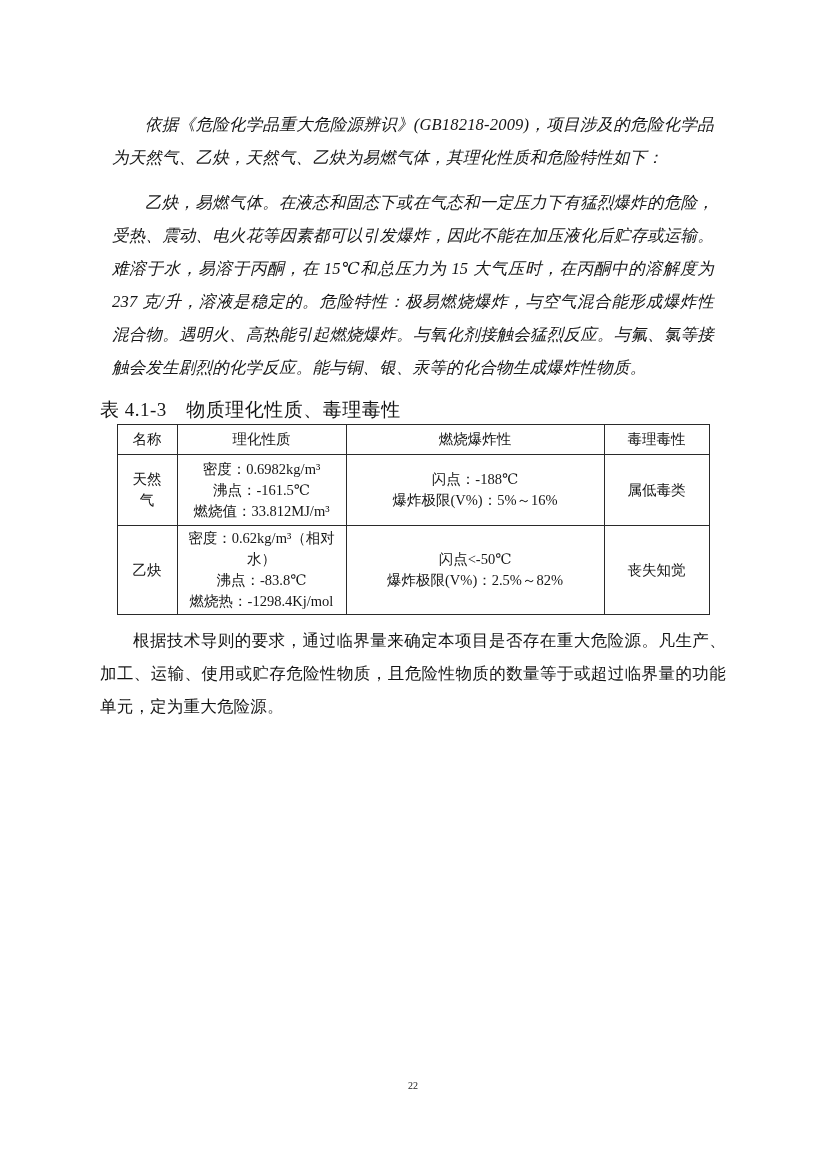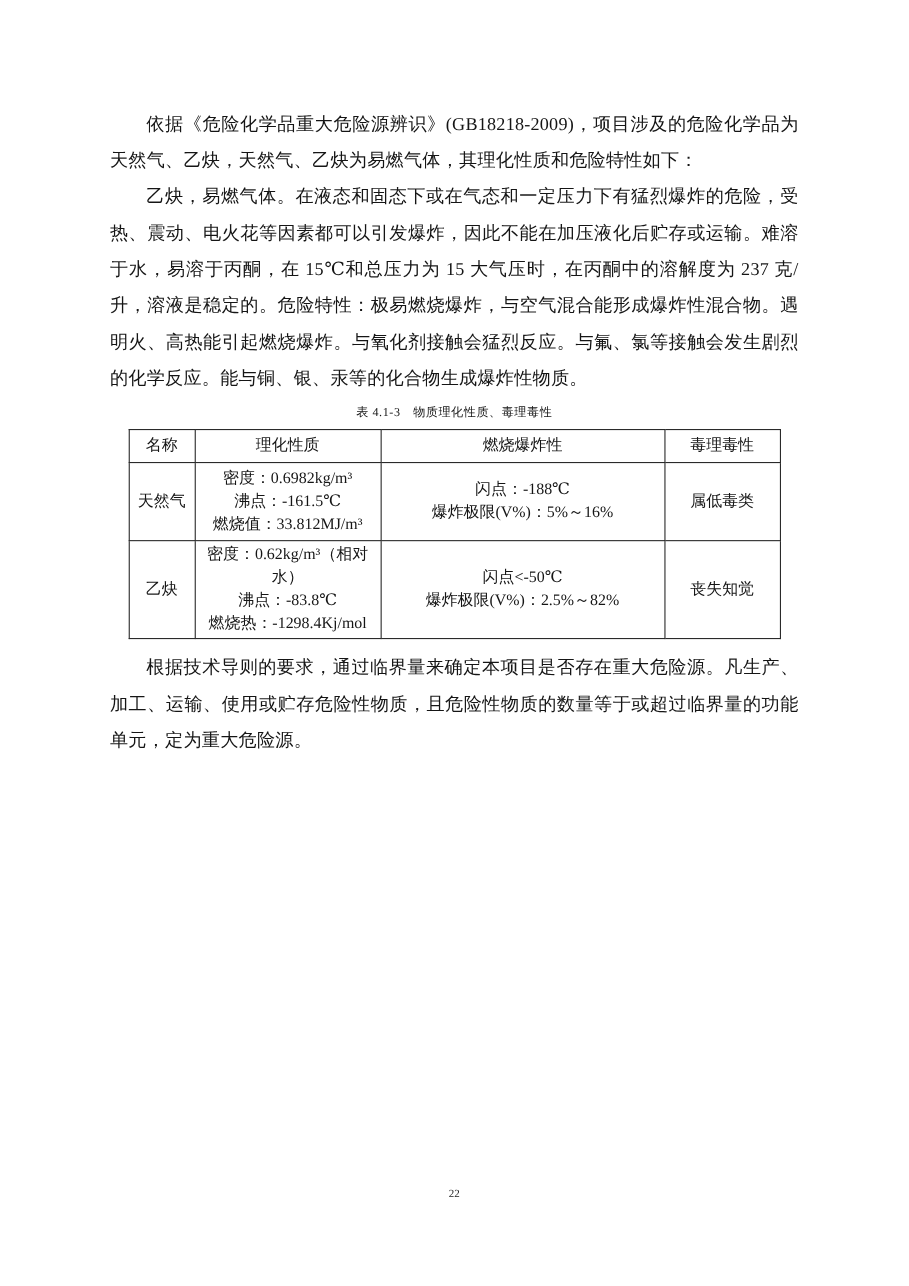--- a/index.html
+++ b/index.html
@@ -17,50 +17,50 @@
     font-family: "Liberation Serif", "DejaVu Serif", serif;
     overflow: hidden;
   }
   .content {
     position: absolute;
     left: 100px;
     top: 96px;
     width: 626px;
   }
   p.body-par {
-    margin: 0;
+    margin: 12px;
     font-size: 16.5px;
     line-height: 33px;
     text-align: justify;
     text-indent: 2em;
     letter-spacing: 0.2px;
+    font-style: italic;
   }
   .table-caption {
     margin-top: 2px;
-    font-size: 11px;
+    font-size: 19px;
     line-height: 27px;
-    text-align: center;
     letter-spacing: 0.5px;
   }
   table.props {
     border-collapse: collapse;
     table-layout: fixed;
     width: 592px;
     margin: 1px auto 0 auto;
     border: 1.5px solid #2a2a2a;
   }
   table.props th,
   table.props td {
     border: 1px solid #2a2a2a;
     text-align: center;
     vertical-align: middle;
     font-size: 14.5px;
     line-height: 21px;
     font-weight: normal;
-    padding: 2px 0;
+    padding: 2px 10px;
   }
   table.props thead th { height: 25px; }
   table.props tbody td { height: 66px; }
   .col-name { width: 60px; }
   .col-phys { width: 169px; }
   .col-expl { width: 258px; }
   .col-tox  { width: 105px; }
   .section-heading {
     margin-top: 38px;
     font-size: 17px;

